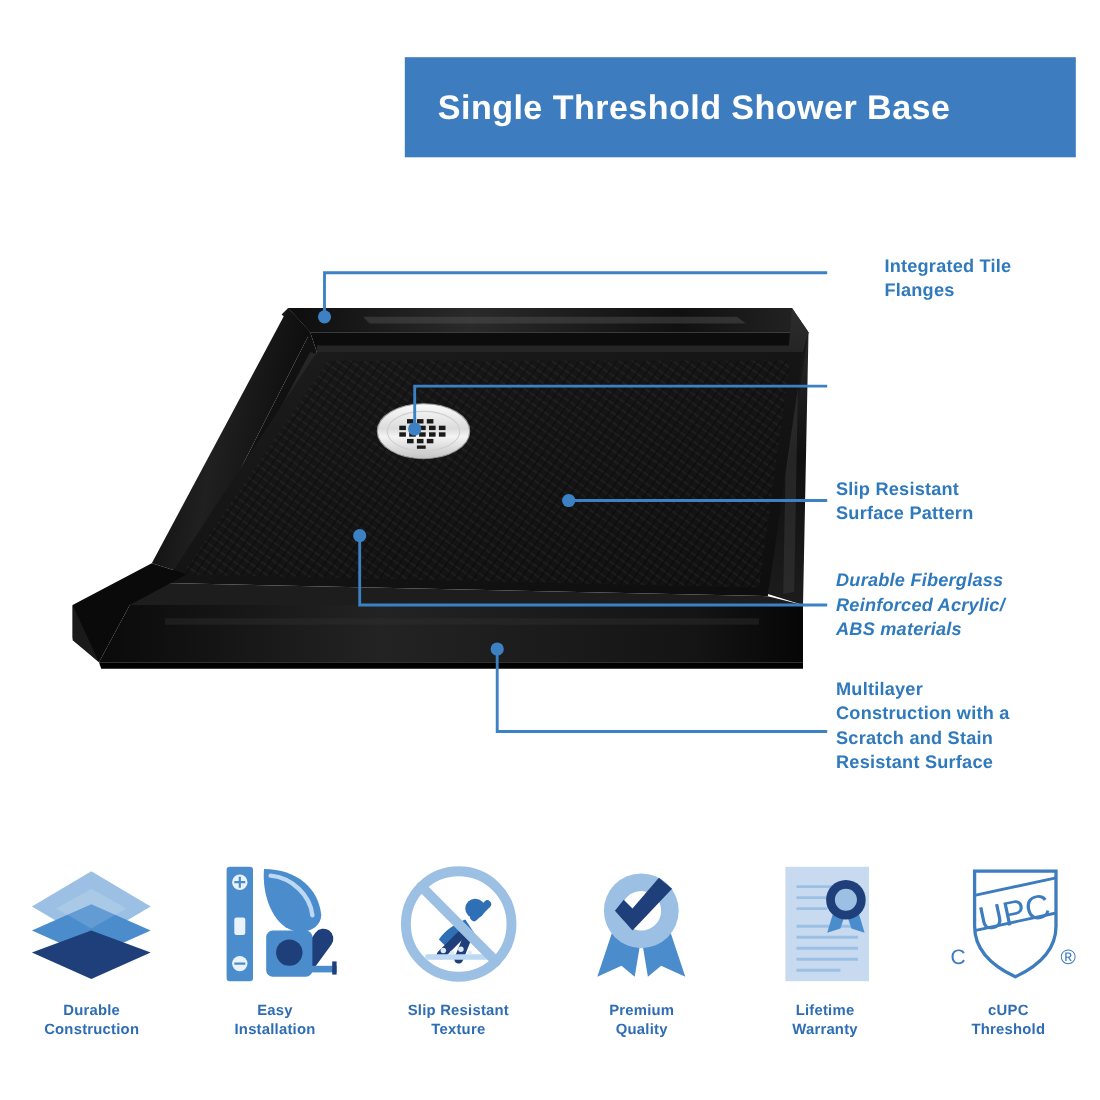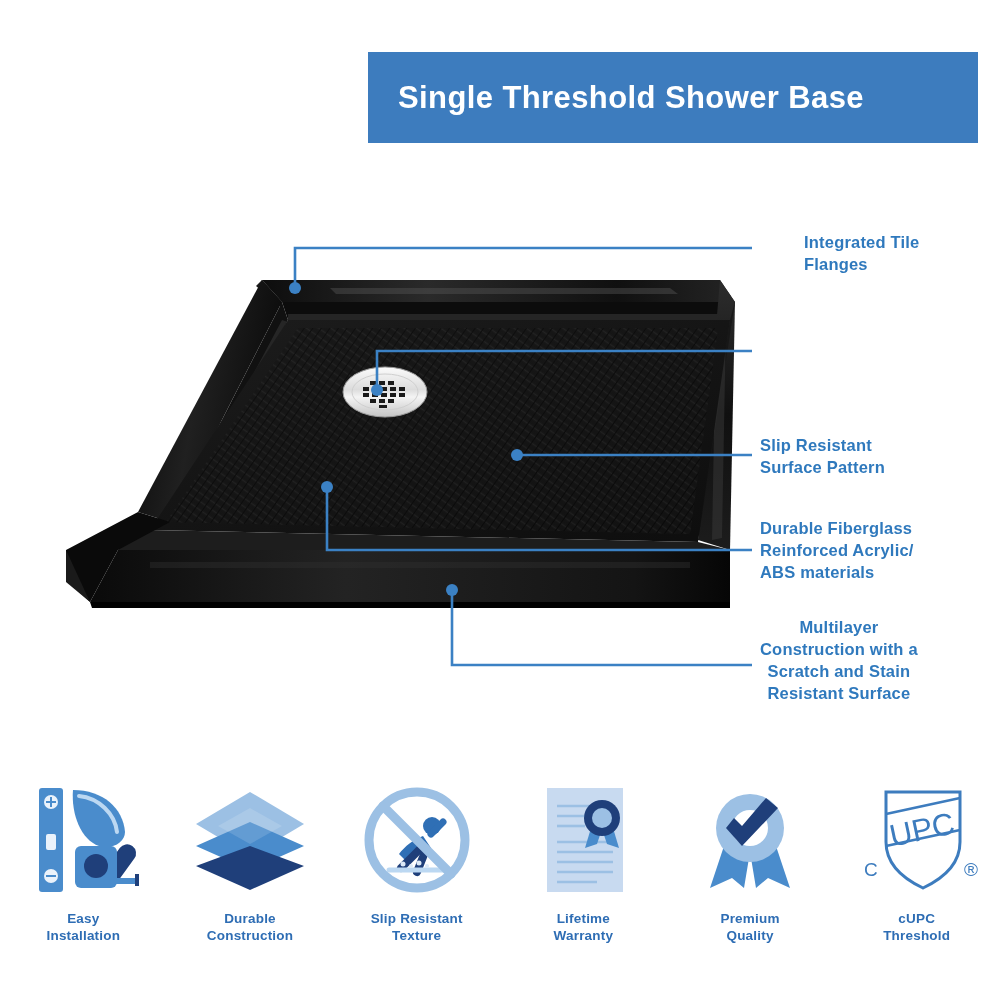--- a/index.html
+++ b/index.html
@@ -24,22 +24,22 @@
   .product{position:absolute;left:30px;top:250px;width:720px;height:370px;}
 
   
   .callout{
     position:absolute;color:#2f79bd;font-weight:bold;font-size:16.5px;
     line-height:1.33;white-space:pre-line;letter-spacing:.2px;
   }
   .c1{left:760px;top:232px;margin-left:44px;}
   .c2{left:760px;top:313px;}
   .c3{left:760px;top:435px;}
-  .c4{left:760px;top:518px;}
-  .c5{left:760px;top:617px;text-align:center;}
+  .c4{left:760px;top:518px;font-style:italic;}
+  .c5{left:760px;top:617px;}
 
   
   .leaders{position:absolute;left:0;top:0;width:1000px;height:1000px;}
 
   
   .features{
     position:absolute;left:0;top:778px;width:1000px;height:190px;
     display:flex;
   }
   .feature{
@@ -188,20 +188,33 @@
   <div class="callout c5">Multilayer
 Construction with a
 Scratch and Stain
 Resistant Surface</div>
 
   <div class="features">
 
     <div class="feature">
       <div class="ficon">
         <svg width="116" height="112" viewBox="0 0 116 112">
+          <polygon points="58,8 112,40 58,72 4,40" fill="#9cc0e4"></polygon>
+          <polygon points="58,38 112,62 58,86 4,62" fill="#4a8ccc"></polygon>
+          <polygon points="58,62 112,82 58,106 4,82" fill="#1f3f7a"></polygon>
+          <polygon points="58,24 90,42 58,60 26,42" fill="#ffffff" opacity="0.14"></polygon>
+        </svg>
+      </div>
+      <div class="flabel">Durable
+Construction</div>
+    </div>
+
+    <div class="feature">
+      <div class="ficon">
+        <svg width="116" height="112" viewBox="0 0 116 112">
 
           <rect x="14" y="4" width="24" height="104" rx="3" fill="#4a8ccc"></rect>
           <circle cx="26" cy="18" r="7" fill="#eaf2fb"></circle>
           <path d="M21,18 H31 M26,13 V23" stroke="#4a8ccc" stroke-width="2"></path>
           <rect x="21" y="50" width="10" height="16" rx="2" fill="#eaf2fb"></rect>
           <circle cx="26" cy="92" r="7" fill="#eaf2fb"></circle>
           <path d="M21,92 H31" stroke="#4a8ccc" stroke-width="2"></path>
 
           <path d="M48,6 C78,6 98,24 100,48 C100,58 88,66 74,62 C56,56 46,30 48,6 Z" fill="#4a8ccc"></path>
           <path d="M54,12 C74,14 90,30 92,48" stroke="#bcd8f2" stroke-width="4" fill="none" stroke-linecap="round"></path>
@@ -209,33 +222,20 @@
           <rect x="86" y="58" width="18" height="42" rx="9" fill="#1f3f7a" transform="rotate(36 95 79)"></rect>
 
           <rect x="50" y="62" width="42" height="42" rx="6" fill="#4a8ccc"></rect>
           <circle cx="71" cy="82" r="12" fill="#1f3f7a"></circle>
           <rect x="88" y="94" width="26" height="6" fill="#4a8ccc"></rect>
           <rect x="110" y="90" width="4" height="12" fill="#1f3f7a"></rect>
         </svg>
       </div>
       <div class="flabel">Easy
 Installation</div>
-    </div>
-
-    <div class="feature">
-      <div class="ficon">
-        <svg width="116" height="112" viewBox="0 0 116 112">
-          <polygon points="58,8 112,40 58,72 4,40" fill="#9cc0e4"></polygon>
-          <polygon points="58,38 112,62 58,86 4,62" fill="#4a8ccc"></polygon>
-          <polygon points="58,62 112,82 58,106 4,82" fill="#1f3f7a"></polygon>
-          <polygon points="58,24 90,42 58,60 26,42" fill="#ffffff" opacity="0.14"></polygon>
-        </svg>
-      </div>
-      <div class="flabel">Durable
-Construction</div>
     </div>
 
     <div class="feature">
       <div class="ficon">
         <svg width="116" height="112" viewBox="0 0 116 112">
           <circle cx="58" cy="56" r="48" fill="none" stroke="#9cc0e4" stroke-width="9"></circle>
 
           <circle cx="73" cy="42" r="9" fill="#2f6fb5"></circle>
           <path d="M64,52 C54,56 46,62 40,70 L48,78 C56,70 64,66 72,64 Z" fill="#2f6fb5"></path>
           <path d="M72,50 L84,38" stroke="#2f6fb5" stroke-width="7" stroke-linecap="round"></path>
@@ -252,20 +252,34 @@
           <path d="M24,22 L92,90" stroke="#9cc0e4" stroke-width="9" stroke-linecap="round"></path>
         </svg>
       </div>
       <div class="flabel">Slip Resistant
 Texture</div>
     </div>
 
     <div class="feature">
       <div class="ficon">
         <svg width="116" height="112" viewBox="0 0 116 112">
+          <polygon points="34,56 18,104 40,94 52,104 58,68" fill="#4a8ccc"></polygon>
+          <polygon points="82,56 98,104 76,94 64,104 58,68" fill="#4a8ccc"></polygon>
+          <circle cx="58" cy="44" r="34" fill="#9cc0e4"></circle>
+          <circle cx="58" cy="44" r="18" fill="#ffffff"></circle>
+          <path d="M34,44 L50,62 L86,24 L74,14 L50,42 L42,34 Z" fill="#1f3f7a"></path>
+        </svg>
+      </div>
+      <div class="flabel">Premium
+Quality</div>
+    </div>
+
+    <div class="feature">
+      <div class="ficon">
+        <svg width="116" height="112" viewBox="0 0 116 112">
           <rect x="22" y="4" width="76" height="104" fill="#c8daf0"></rect>
           <g stroke="#9cc0e4" stroke-width="2.6">
             <path d="M32,22 H66"></path>
               <path d="M32,32 H72"></path>
               <path d="M32,42 H60"></path>
             <path d="M32,58 H88"></path>
               <path d="M32,68 H88"></path>
               <path d="M32,78 H88"></path>
             <path d="M32,88 H88"></path>
               <path d="M32,98 H72"></path>
@@ -277,34 +291,20 @@
           <circle cx="77" cy="34" r="18" fill="#1f3f7a"></circle>
           <circle cx="77" cy="34" r="10" fill="#9cc0e4"></circle>
         </svg>
       </div>
       <div class="flabel">Lifetime
 Warranty</div>
     </div>
 
     <div class="feature">
       <div class="ficon">
-        <svg width="116" height="112" viewBox="0 0 116 112">
-          <polygon points="34,56 18,104 40,94 52,104 58,68" fill="#4a8ccc"></polygon>
-          <polygon points="82,56 98,104 76,94 64,104 58,68" fill="#4a8ccc"></polygon>
-          <circle cx="58" cy="44" r="34" fill="#9cc0e4"></circle>
-          <circle cx="58" cy="44" r="18" fill="#ffffff"></circle>
-          <path d="M34,44 L50,62 L86,24 L74,14 L50,42 L42,34 Z" fill="#1f3f7a"></path>
-        </svg>
-      </div>
-      <div class="flabel">Premium
-Quality</div>
-    </div>
-
-    <div class="feature">
-      <div class="ficon">
         <svg width="130" height="112" viewBox="0 0 130 112">
           <path d="M34,8 H108 V58 C108,82 88,96 71,104 C54,96 34,82 34,58 Z" fill="none" stroke="#3d7cbe" stroke-width="3"></path>
           <path d="M34,30 L108,14" stroke="#3d7cbe" stroke-width="2.6"></path>
           <path d="M34,62 L108,46" stroke="#3d7cbe" stroke-width="2.6"></path>
           <text x="71" y="56" text-anchor="middle" fill="#3d7cbe" font-family="Liberation Sans, sans-serif" font-size="31" transform="rotate(-12 71 50)">UPC</text>
           <text x="12" y="92" fill="#3d7cbe" font-family="Liberation Sans, sans-serif" font-size="19">C</text>
           <text x="112" y="92" fill="#3d7cbe" font-family="Liberation Sans, sans-serif" font-size="19">®</text>
         </svg>
       </div>
       <div class="flabel">cUPC

